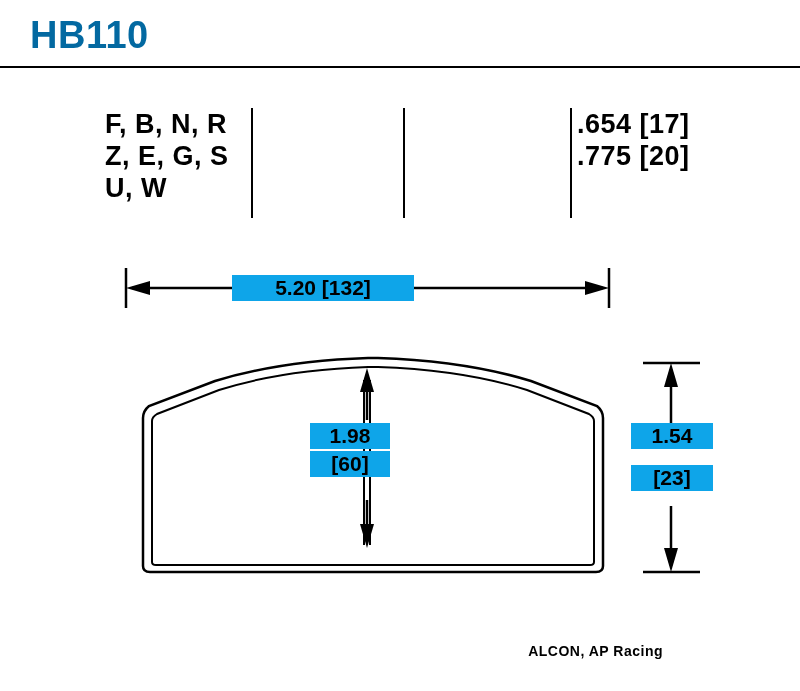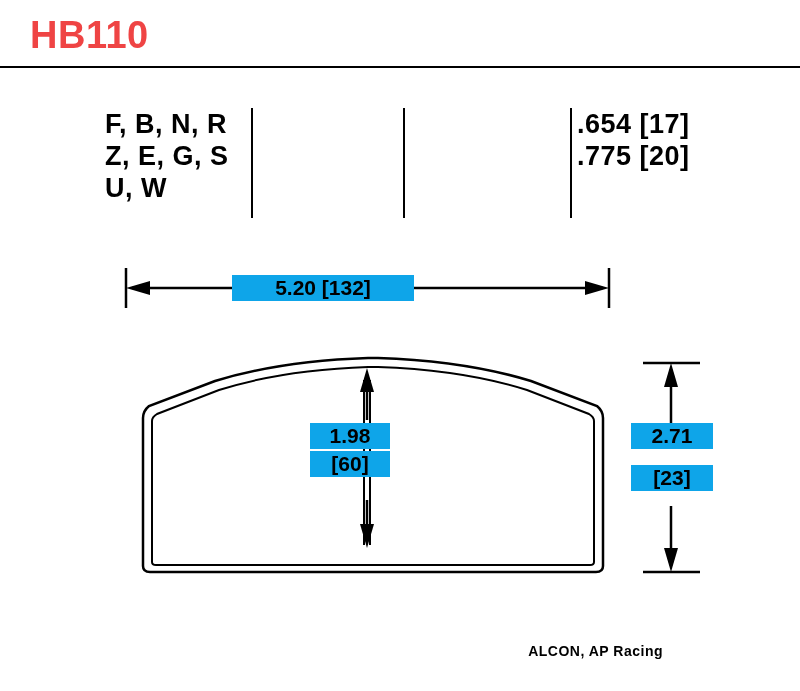--- a/index.html
+++ b/index.html
@@ -20,21 +20,21 @@
     width: 800px;
     height: 691px;
   }
   .part-number {
     position: absolute;
     left: 30px;
     top: 14px;
     font-size: 38px;
     font-weight: bold;
     letter-spacing: 0.5px;
-    color: #ef4444;
+    color: #0369a1;
   }
   .hrule {
     position: absolute;
     left: 0;
     width: 800px;
     height: 2px;
     background: #000;
   }
   #rule-top { top: 66px; }
 
@@ -169,18 +169,18 @@
     </g>
     <polygon points="671,363 664,387 678,387" fill="#000"></polygon>
     <polygon points="671,572 664,548 678,548" fill="#000"></polygon>
   </svg>
 
   <div class="dim-label" style="left:232px; top:275px; width:170px; padding:0 6px;">5.20 [132]</div>
 
   <div class="dim-label" style="left:310px; top:423px; width:80px;">1.98</div>
   <div class="dim-label" style="left:310px; top:451px; width:80px;">[60]</div>
 
-  <div class="dim-label" style="left:631px; top:423px; width:82px;">2.71</div>
+  <div class="dim-label" style="left:631px; top:423px; width:82px;">1.54</div>
   <div class="dim-label" style="left:631px; top:465px; width:82px;">[23]</div>
 
   <div class="footer-label">ALCON, AP Racing</div>
 
 </div>
 
 </body></html>

